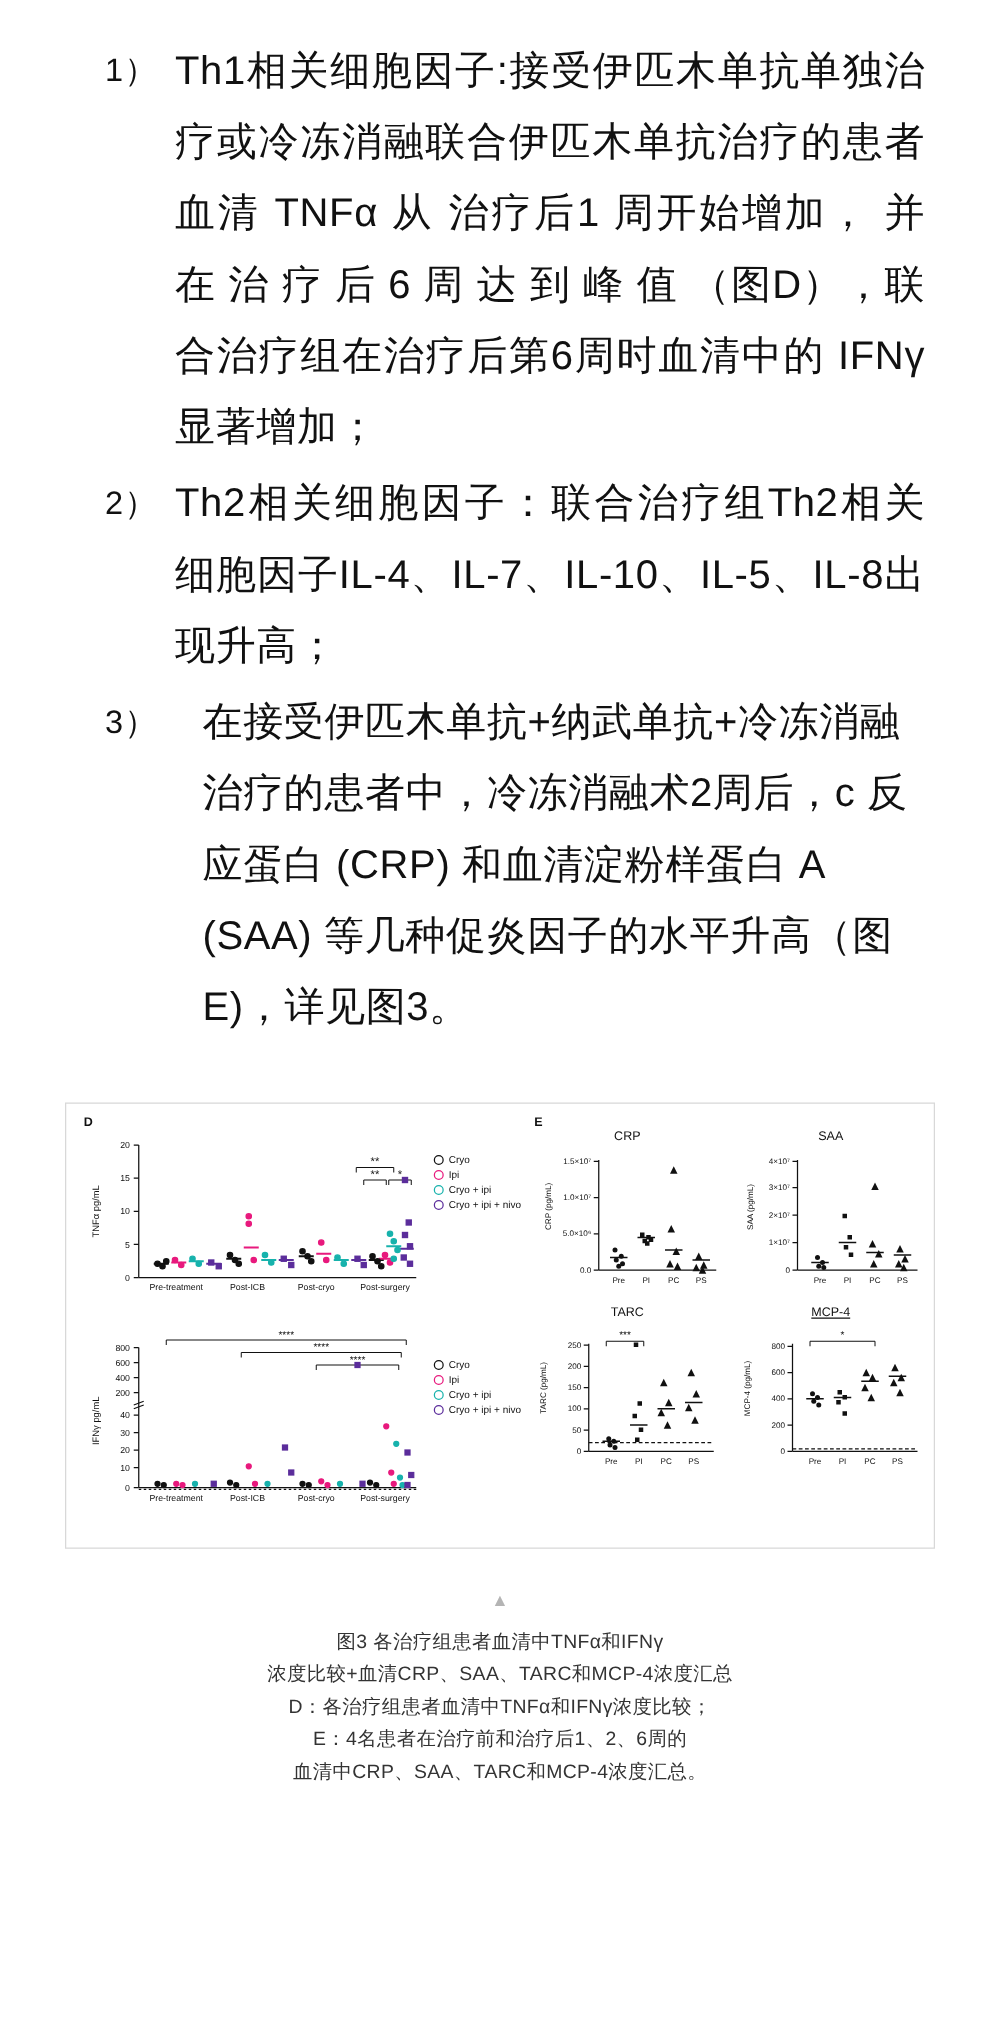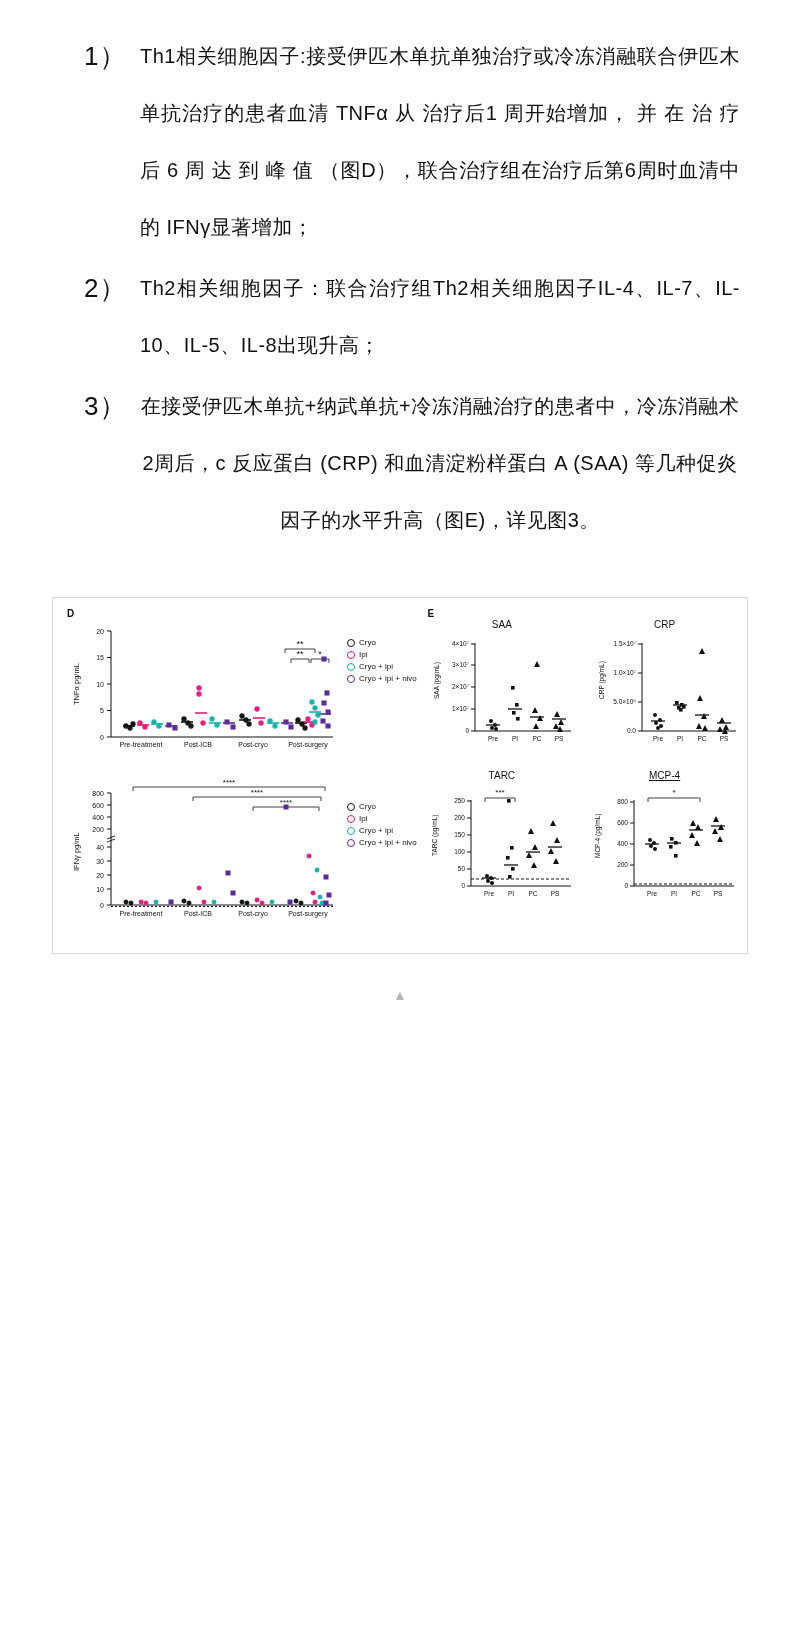--- a/index.html
+++ b/index.html
@@ -32,29 +32,30 @@
   .marker {
     width: 56px;
     flex: 0 0 56px;
     font-size: 26px;
     line-height: 57px;
     color: #111;
     letter-spacing: 1px;
   }
   .para {
     flex: 1 1 auto;
-    font-size: 20px;
+    font-size: 32px;
     line-height: 57px;
     color: #111;
     text-align: justify;
     text-justify: inter-character;
     letter-spacing: 0.5px;
   }
   .para.last {
-    text-align: center;
+    text-align: left;
+    margin-left: 22px;
   }
 
   
   .figure-wrap {
     margin: 48px 52px 0 52px;
     border: 1px solid #d8d8d8;
     background: #fff;
     box-sizing: border-box;
     padding: 8px 10px 10px 10px;
   }
@@ -433,71 +434,20 @@
                 <span>Cryo + ipi + nivo</span>
               </div>
           </div>
         </div>
       </div>
 
       <div class="panelE">
         <div class="panel-letter">E</div>
 
         <div style="display:flex; gap:6px;">
-
-          <div style="width:50%;">
-            <div class="chart-title">SAA</div>
-            <svg width="160" height="128" viewBox="0 0 160 128">
-              <line x1="52" y1="12" x2="52" y2="100" stroke="#111"></line>
-              <line x1="52" y1="100" x2="148" y2="100" stroke="#111"></line>
-              <g font-size="6.5" fill="#111" font-family="Liberation Sans, sans-serif">
-                <line x1="48" y1="100" x2="52" y2="100" stroke="#111"></line>
-                  <text x="46" y="102" text-anchor="end">0</text>
-                <line x1="48" y1="78" x2="52" y2="78" stroke="#111"></line>
-                  <text x="46" y="80" text-anchor="end">1×10⁷</text>
-                <line x1="48" y1="56" x2="52" y2="56" stroke="#111"></line>
-                  <text x="46" y="58" text-anchor="end">2×10⁷</text>
-                <line x1="48" y1="34" x2="52" y2="34" stroke="#111"></line>
-                  <text x="46" y="36" text-anchor="end">3×10⁷</text>
-                <line x1="48" y1="13" x2="52" y2="13" stroke="#111"></line>
-                  <text x="46" y="15" text-anchor="end">4×10⁷</text>
-              </g>
-              <text x="16" y="68" font-size="6.5" fill="#111" transform="rotate(-90 16 68)" font-family="Liberation Sans, sans-serif">SAA (pg/mL)</text>
-              <g font-size="6.5" fill="#111" text-anchor="middle" font-family="Liberation Sans, sans-serif">
-                <text x="70" y="110">Pre</text>
-                  <text x="92" y="110">PI</text>
-                  <text x="114" y="110">PC</text>
-                  <text x="136" y="110">PS</text>
-              </g>
-              <g stroke="#111" stroke-width="1.3">
-                <line x1="63" y1="94" x2="77" y2="94"></line>
-                <line x1="85" y1="78" x2="99" y2="78"></line>
-                <line x1="107" y1="86" x2="121" y2="86"></line>
-                <line x1="129" y1="88" x2="143" y2="88"></line>
-              </g>
-              <g fill="#111">
-                <circle cx="68" cy="90" r="2"></circle>
-                  <circle cx="72" cy="94" r="2"></circle>
-                  <circle cx="69" cy="97" r="2"></circle>
-                  <circle cx="73" cy="98" r="2"></circle>
-                <rect x="88" y="55" width="3.6" height="3.6"></rect>
-                  <rect x="92" y="72" width="3.6" height="3.6"></rect>
-                  <rect x="89" y="80" width="3.6" height="3.6"></rect>
-                  <rect x="93" y="86" width="3.6" height="3.6"></rect>
-                <polygon points="114,30 117,36 111,36"></polygon>
-                  <polygon points="112,76 115,82 109,82"></polygon>
-                  <polygon points="117,84 120,90 114,90"></polygon>
-                  <polygon points="113,92 116,98 110,98"></polygon>
-                <polygon points="134,80 137,86 131,86"></polygon>
-                  <polygon points="138,88 141,94 135,94"></polygon>
-                  <polygon points="133,92 136,98 130,98"></polygon>
-                  <polygon points="137,95 140,101 134,101"></polygon>
-              </g>
-            </svg>
-          </div>
 
           <div style="width:50%;">
             <div class="chart-title">CRP</div>
             <svg width="160" height="128" viewBox="0 0 160 128">
               <line x1="56" y1="12" x2="56" y2="100" stroke="#111"></line>
               <line x1="56" y1="100" x2="150" y2="100" stroke="#111"></line>
               <g font-size="6.5" fill="#111" font-family="Liberation Sans, sans-serif">
                 <line x1="52" y1="100" x2="56" y2="100" stroke="#111"></line>
                   <text x="50" y="102" text-anchor="end">0.0</text>
                 <line x1="52" y1="71" x2="56" y2="71" stroke="#111"></line>
@@ -538,23 +488,74 @@
                   <polygon points="118,82 121,88 115,88"></polygon>
                   <polygon points="113,92 116,98 110,98"></polygon>
                   <polygon points="119,94 122,100 116,100"></polygon>
                 <polygon points="136,86 139,92 133,92"></polygon>
                   <polygon points="140,93 143,99 137,99"></polygon>
                   <polygon points="134,95 137,101 131,101"></polygon>
                   <polygon points="139,97 142,103 136,103"></polygon>
               </g>
             </svg>
           </div>
+
+          <div style="width:50%;">
+            <div class="chart-title">SAA</div>
+            <svg width="160" height="128" viewBox="0 0 160 128">
+              <line x1="52" y1="12" x2="52" y2="100" stroke="#111"></line>
+              <line x1="52" y1="100" x2="148" y2="100" stroke="#111"></line>
+              <g font-size="6.5" fill="#111" font-family="Liberation Sans, sans-serif">
+                <line x1="48" y1="100" x2="52" y2="100" stroke="#111"></line>
+                  <text x="46" y="102" text-anchor="end">0</text>
+                <line x1="48" y1="78" x2="52" y2="78" stroke="#111"></line>
+                  <text x="46" y="80" text-anchor="end">1×10⁷</text>
+                <line x1="48" y1="56" x2="52" y2="56" stroke="#111"></line>
+                  <text x="46" y="58" text-anchor="end">2×10⁷</text>
+                <line x1="48" y1="34" x2="52" y2="34" stroke="#111"></line>
+                  <text x="46" y="36" text-anchor="end">3×10⁷</text>
+                <line x1="48" y1="13" x2="52" y2="13" stroke="#111"></line>
+                  <text x="46" y="15" text-anchor="end">4×10⁷</text>
+              </g>
+              <text x="16" y="68" font-size="6.5" fill="#111" transform="rotate(-90 16 68)" font-family="Liberation Sans, sans-serif">SAA (pg/mL)</text>
+              <g font-size="6.5" fill="#111" text-anchor="middle" font-family="Liberation Sans, sans-serif">
+                <text x="70" y="110">Pre</text>
+                  <text x="92" y="110">PI</text>
+                  <text x="114" y="110">PC</text>
+                  <text x="136" y="110">PS</text>
+              </g>
+              <g stroke="#111" stroke-width="1.3">
+                <line x1="63" y1="94" x2="77" y2="94"></line>
+                <line x1="85" y1="78" x2="99" y2="78"></line>
+                <line x1="107" y1="86" x2="121" y2="86"></line>
+                <line x1="129" y1="88" x2="143" y2="88"></line>
+              </g>
+              <g fill="#111">
+                <circle cx="68" cy="90" r="2"></circle>
+                  <circle cx="72" cy="94" r="2"></circle>
+                  <circle cx="69" cy="97" r="2"></circle>
+                  <circle cx="73" cy="98" r="2"></circle>
+                <rect x="88" y="55" width="3.6" height="3.6"></rect>
+                  <rect x="92" y="72" width="3.6" height="3.6"></rect>
+                  <rect x="89" y="80" width="3.6" height="3.6"></rect>
+                  <rect x="93" y="86" width="3.6" height="3.6"></rect>
+                <polygon points="114,30 117,36 111,36"></polygon>
+                  <polygon points="112,76 115,82 109,82"></polygon>
+                  <polygon points="117,84 120,90 114,90"></polygon>
+                  <polygon points="113,92 116,98 110,98"></polygon>
+                <polygon points="134,80 137,86 131,86"></polygon>
+                  <polygon points="138,88 141,94 135,94"></polygon>
+                  <polygon points="133,92 136,98 130,98"></polygon>
+                  <polygon points="137,95 140,101 134,101"></polygon>
+              </g>
+            </svg>
+          </div>
         </div>
 
-        <div style="display:flex; gap:6px; margin-top:11px;">
+        <div style="display:flex; gap:6px; margin-top:1px;">
 
           <div style="width:50%;">
             <div class="chart-title">TARC</div>
             <svg width="160" height="132" viewBox="0 0 160 132">
               <line x1="48" y1="18" x2="48" y2="104" stroke="#111"></line>
               <line x1="48" y1="104" x2="148" y2="104" stroke="#111"></line>
               <g font-size="6.5" fill="#111" font-family="Liberation Sans, sans-serif">
                 <line x1="44" y1="104" x2="48" y2="104" stroke="#111"></line>
                   <text x="42" y="106" text-anchor="end">0</text>
                 <line x1="44" y1="87" x2="48" y2="87" stroke="#111"></line>
@@ -668,14 +669,21 @@
               <line x1="48" y1="102" x2="148" y2="102" stroke="#111" stroke-width="1" stroke-dasharray="3,2"></line>
             </svg>
           </div>
         </div>
       </div>
 
     </div>
   </div>
 
   <div class="caption-arrow">▲</div>
+  <div class="caption">
+    <div>图3   各治疗组患者血清中TNFα和IFNγ</div>
+    <div>浓度比较+血清CRP、SAA、TARC和MCP-4浓度汇总</div>
+    <div>D：各治疗组患者血清中TNFα和IFNγ浓度比较；</div>
+    <div>E：4名患者在治疗前和治疗后1、2、6周的</div>
+    <div>血清中CRP、SAA、TARC和MCP-4浓度汇总。</div>
+  </div>
 
 </div>
 
 </body></html>

